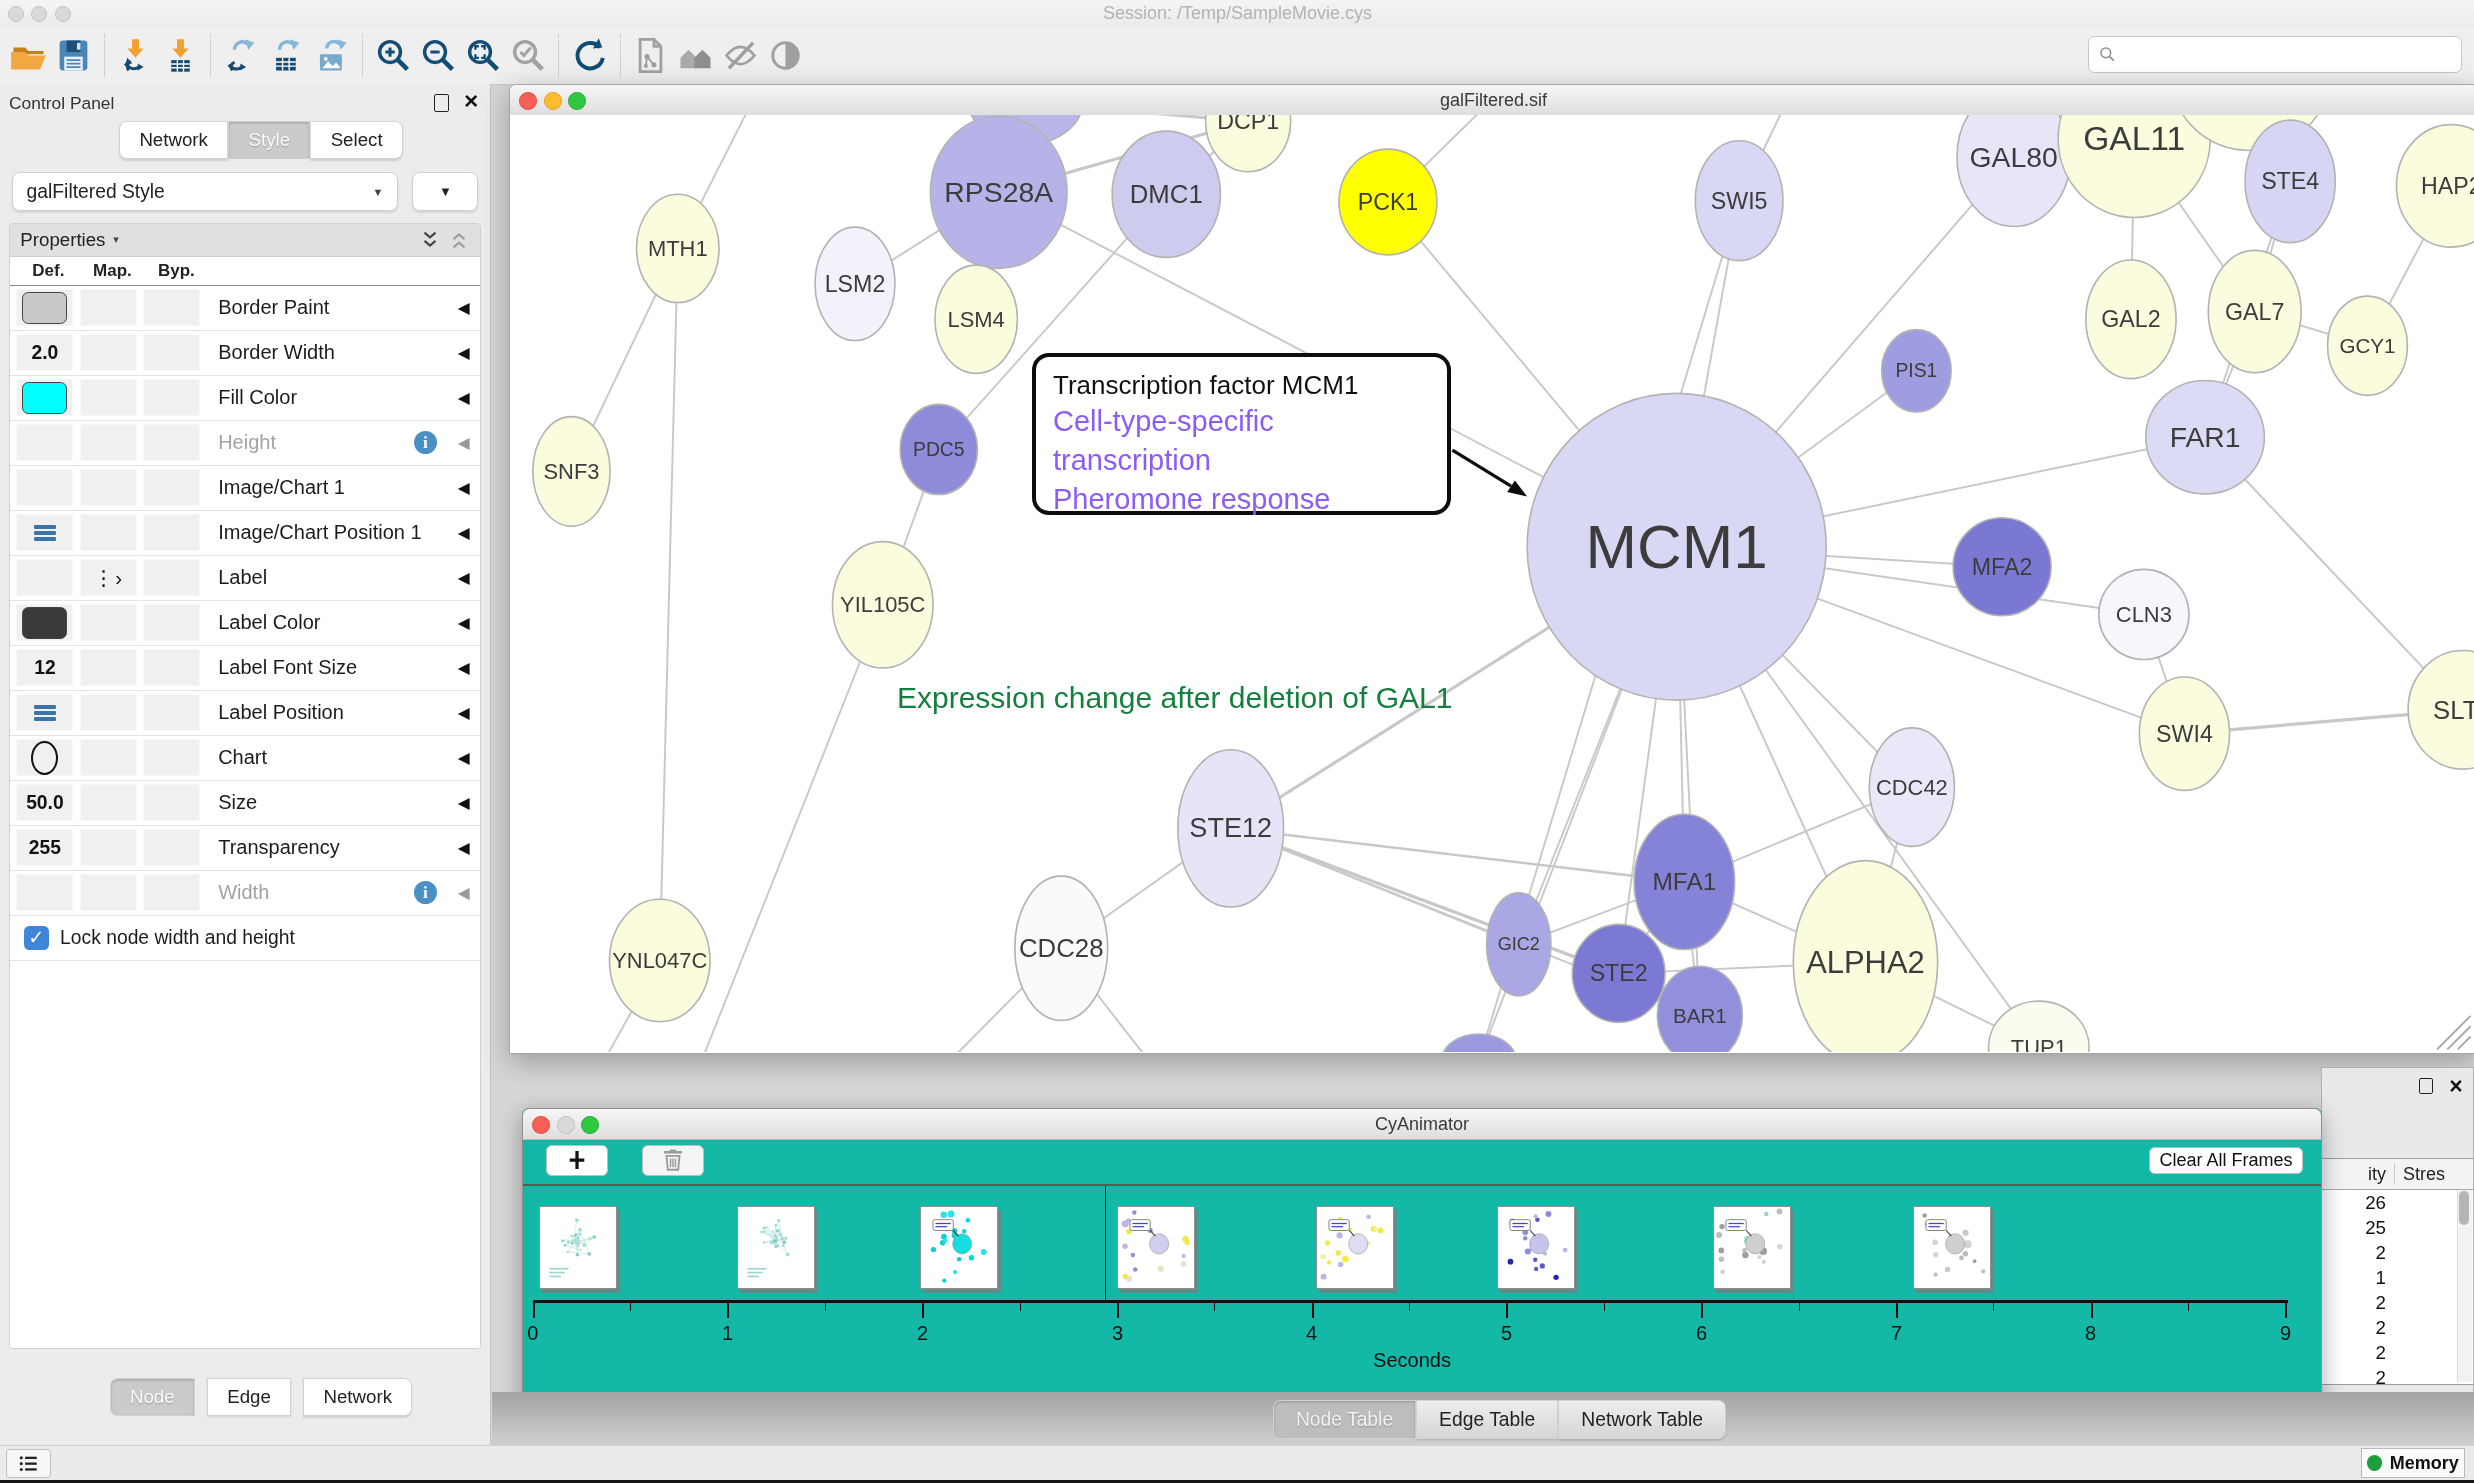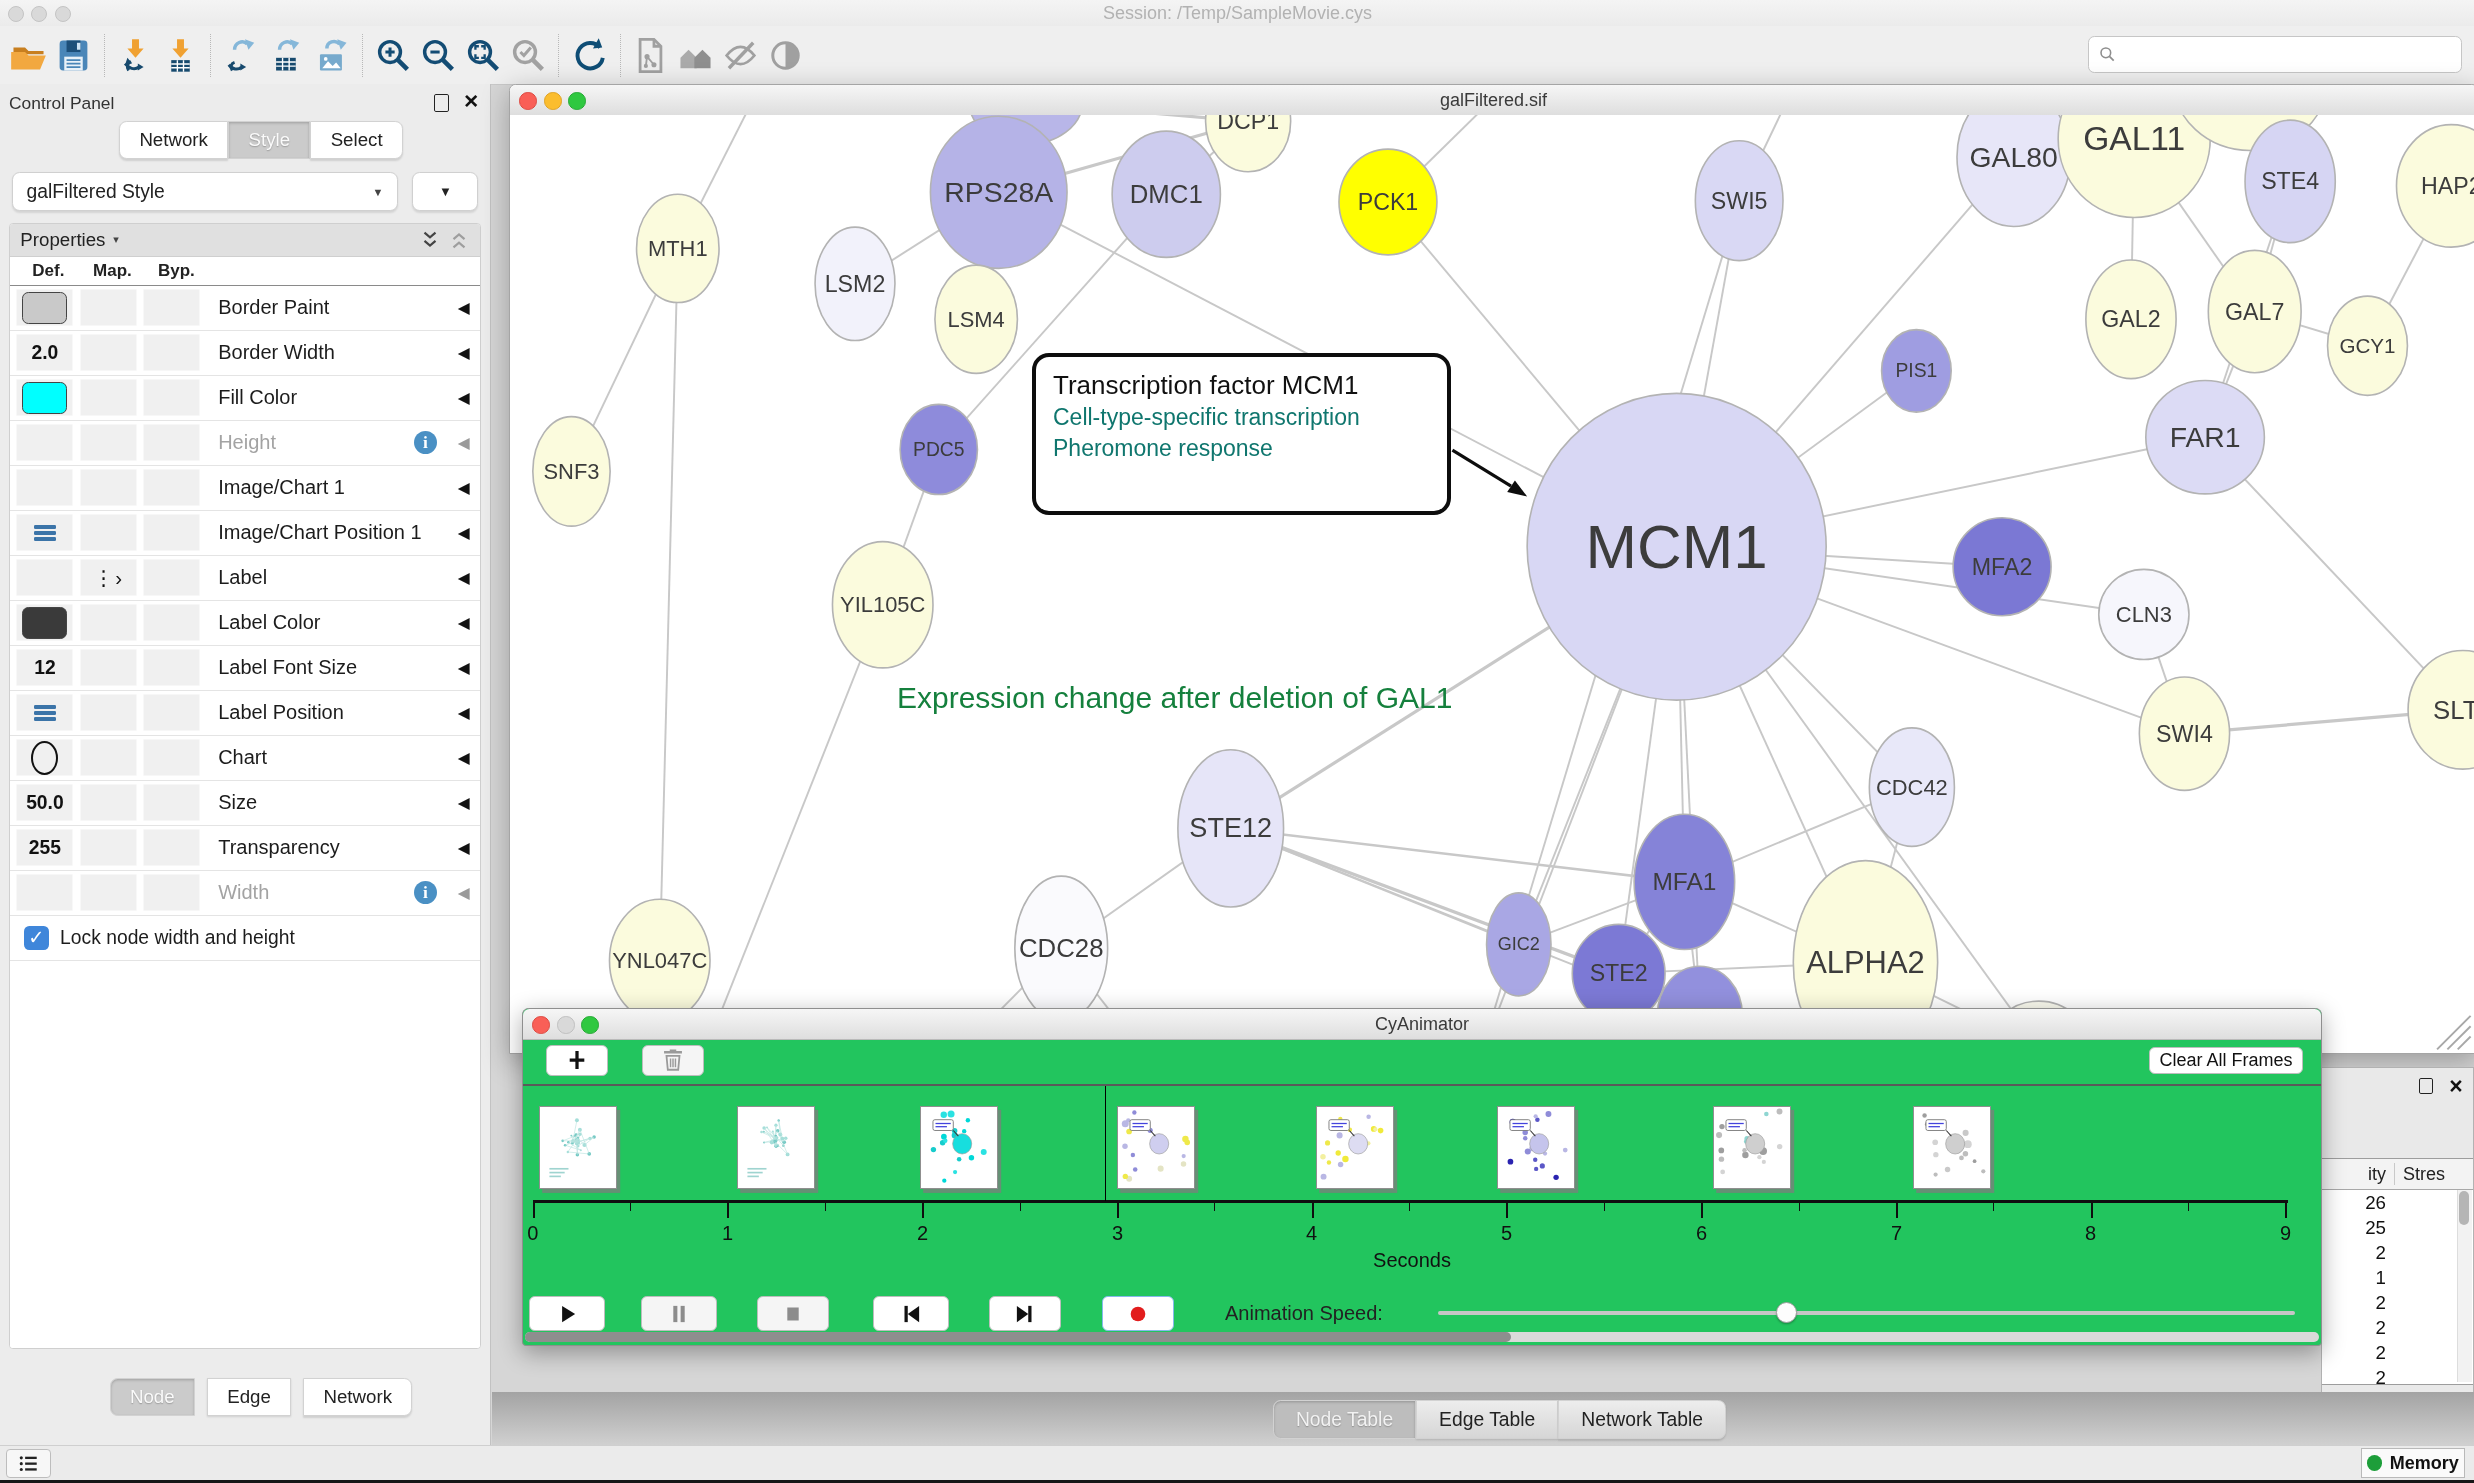--- a/index.html
+++ b/index.html
@@ -86,24 +86,24 @@
   .t-red{background:#f95f57;border:0.6px solid #dd4b43;}
   .t-yellow{background:#fbbd2e;border:0.6px solid #e0a325;}
   .t-green{background:#2fc840;border:0.6px solid #27aa36;}
   .t-gray{background:#d9d9d9;border:0.6px solid #c0c0c0;}
   .netcanvas{position:absolute;left:0;top:30px;width:1966px;height:937px;overflow:hidden;background:#fff;}
   .netcanvas svg{position:absolute;left:0;top:0;}
   .netcanvas svg text{font-family:"Liberation Sans",sans-serif;}
   .annot{position:absolute;left:522px;top:238px;width:419px;height:162px;background:#fff;
          border:4.5px solid #0d0d0d;border-radius:17px;box-sizing:border-box;padding:13px 17px;}
   .annot-title{font-size:26px;font-weight:normal;color:#111;margin-bottom:1px;}
-  .annot-line{font-size:23px;color:#0f766e;line-height:1.35;}
+  .annot-line{font-size:29px;color:#8b5cf6;line-height:1.35;}
   .netcaption{position:absolute;left:387px;top:566px;font-size:30px;color:#15803d;white-space:nowrap;}
   
-  .cywin{position:absolute;left:522px;top:1008px;width:1798px;height:336px;background:#22c55e;
+  .cywin{position:absolute;left:522px;top:1108px;width:1798px;height:336px;background:#14b8a6;
          border:0.6px solid #8f8f8f;border-radius:6.4px 6.4px 3.9px 3.9px;box-shadow:0 6.4px 23px rgba(0,0,0,.33);}
   .cy-toolbar{position:absolute;left:0;top:30px;right:0;height:45px;border-bottom:2.6px solid #5a5a5a;}
   .cybtn{position:absolute;border:0.6px solid #bdbdbd;border-radius:5.8px;background:#f5f5f5;
          display:flex;align-items:center;justify-content:center;box-sizing:border-box;}
   .cybtn svg{width:26px;height:26px;}
   .cy-clear{font-size:18px;color:#111;background:#fff;}
   .thumb{position:absolute;top:97px;width:76px;height:81px;background:#fff;border:0.6px solid #8f8f8f;
          box-shadow:3.2px 3.9px 0 rgba(125,125,125,.75);}
   .ruler-line{position:absolute;height:2.6px;background:#0f0f0f;}
   .tickM{position:absolute;width:1.9px;height:15px;background:#0f0f0f;}

